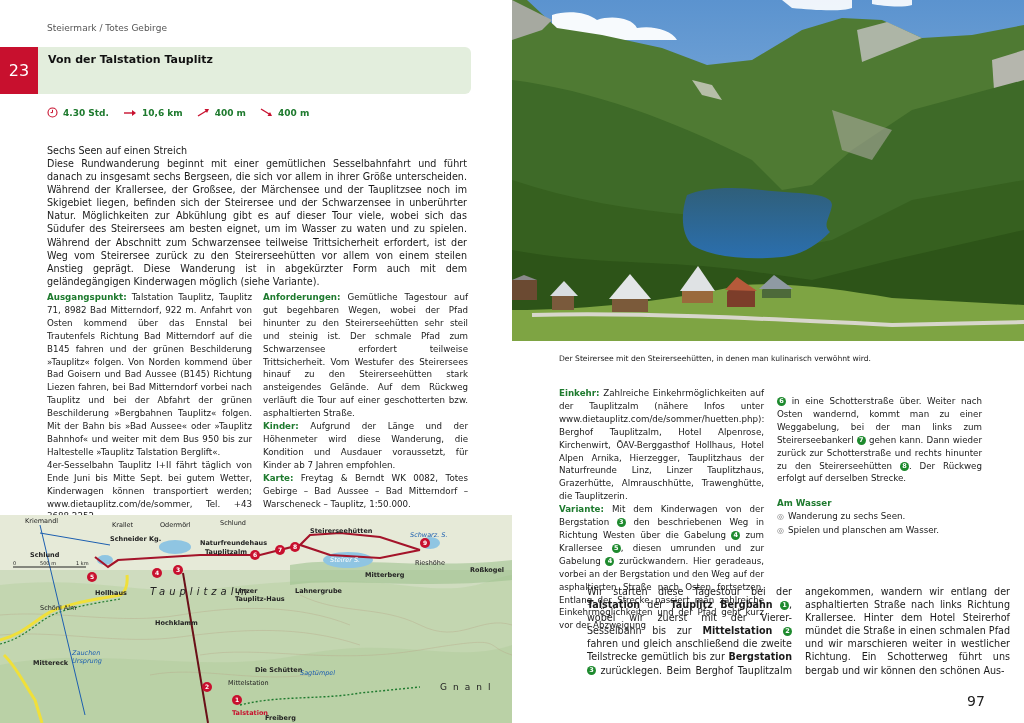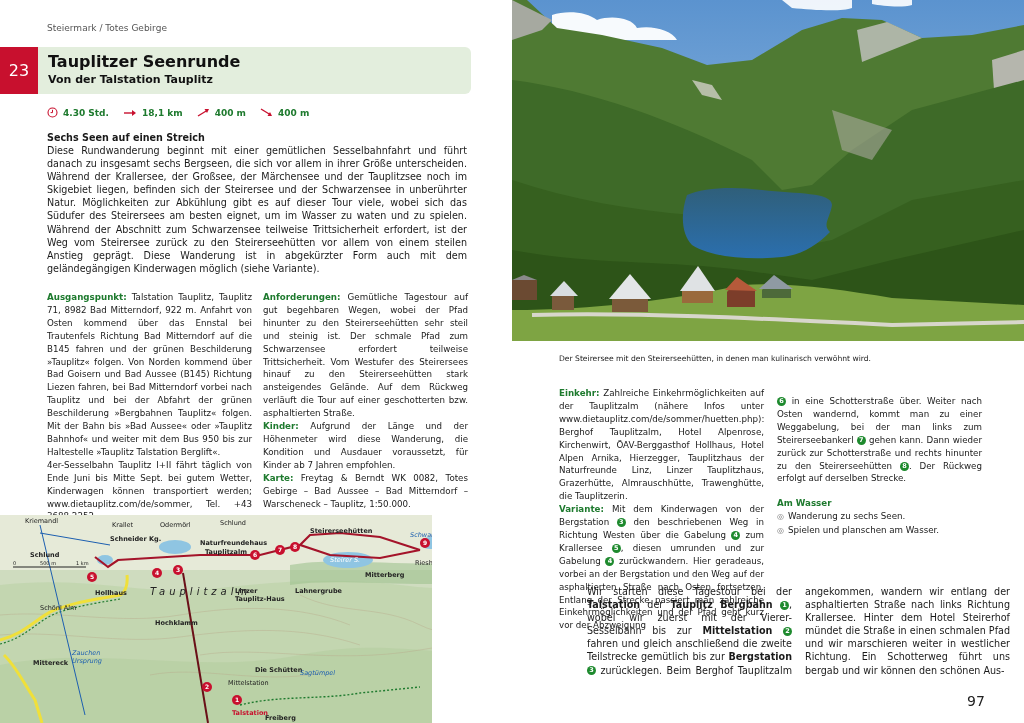--- a/index.html
+++ b/index.html
@@ -13,63 +13,62 @@
   .tour-num { position: absolute; left: 0; top: 47px; width: 38px; height: 47px; background: #c8102e; color: #fff; font-weight: normal; font-size: 16px; display: flex; align-items: center; justify-content: center; }
   .title-bar { position: absolute; left: 38px; top: 47px; width: 433px; height: 47px; background: #e3eedd; border-radius: 0 6px 6px 0; padding: 5px 0 0 10px; }
   .title-main { font-size: 16px; font-weight: bold; color: #111; line-height: 20px; }
   .title-sub { font-size: 11px; font-weight: bold; color: #111; line-height: 16px; }
 
   .stats { position: absolute; left: 47px; top: 107px; display: flex; gap: 14px; font-size: 9px; font-weight: bold; color: #1e7a2e; align-items: center; }
   .stat { display: flex; align-items: center; gap: 5px; }
   .stat svg { display: block; }
 
   .intro { position: absolute; left: 47px; top: 131px; width: 420px; font-size: 9.6px; line-height: 13.1px; text-align: justify; hyphens: auto; }
-  .intro h3 { font-size: 9.6px; font-weight: bold; line-height: 13px; }
+  .intro h3 { font-size: 9.6px; font-weight: normal; line-height: 13px; margin-top: 13px; }
 
   .col { position: absolute; font-size: 8.7px; line-height: 12.9px; text-align: justify; hyphens: auto; }
   .col p { margin: 0; }
   .lbl { color: #1e7a2e; font-weight: bold; }
 
-  .map { position: absolute; left: 0; top: 515px; width: 432px; height: 208px; background: #15803d; overflow: hidden; }
+  .map { position: absolute; left: 0; top: 515px; width: 512px; height: 208px; background: #15803d; overflow: hidden; }
 
   .photo { position: absolute; left: 0; top: 0; width: 512px; height: 341px; overflow: hidden; }
   .caption { position: absolute; left: 47px; top: 354px; font-size: 7.6px; color: #222; }
 
   .page-num { position: absolute; left: 455px; top: 693px; font-size: 14px; color: #222; }
   .dot { display: inline-block; width: 9px; height: 9px; border-radius: 50%; background: #1e8a2e; color: #fff; font-size: 6.5px; line-height: 9px; text-align: center; font-weight: bold; vertical-align: middle; }
   .bullet { color: #777; font-size: 8px; margin-right: 4px; }
 </style>
 </head>
 <body>
 
 <div class="spread">
 
   <div class="page-left">
     <div class="breadcrumb">Steiermark / Totes Gebirge</div>
 
     <div class="tour-num">23</div>
     <div class="title-bar">
-      <div class="title-main">Tauplitzer Seenrunde</div>
       <div class="title-sub">Von der Talstation Tauplitz</div>
     </div>
 
     <div class="stats">
       <span class="stat">
         <svg width="11" height="11" viewBox="0 0 11 11">
             <circle cx="5.5" cy="5.5" r="4.5" fill="none" stroke="#c8102e" stroke-width="1.1"></circle>
             <path d="M5.5 2.8V5.6H3.6" fill="none" stroke="#c8102e" stroke-width="1"></path>
           </svg>
         <span>4.30 Std.</span>
       </span>
       <span class="stat">
         <svg width="14" height="8" viewBox="0 0 14 8">
             <path d="M1 4H11" stroke="#c8102e" stroke-width="1.4"></path>
             <path d="M9 1L13 4L9 7Z" fill="#c8102e"></path>
           </svg>
-        <span>18,1 km</span>
+        <span>10,6 km</span>
       </span>
       <span class="stat">
         <svg width="13" height="9" viewBox="0 0 13 9">
             <path d="M1 8L10 2.5" stroke="#c8102e" stroke-width="1.4"></path>
             <path d="M7.5 1L12 1L10 5Z" fill="#c8102e"></path>
           </svg>
         <span>400 m</span>
       </span>
       <span class="stat">
         <svg width="13" height="9" viewBox="0 0 13 9">

